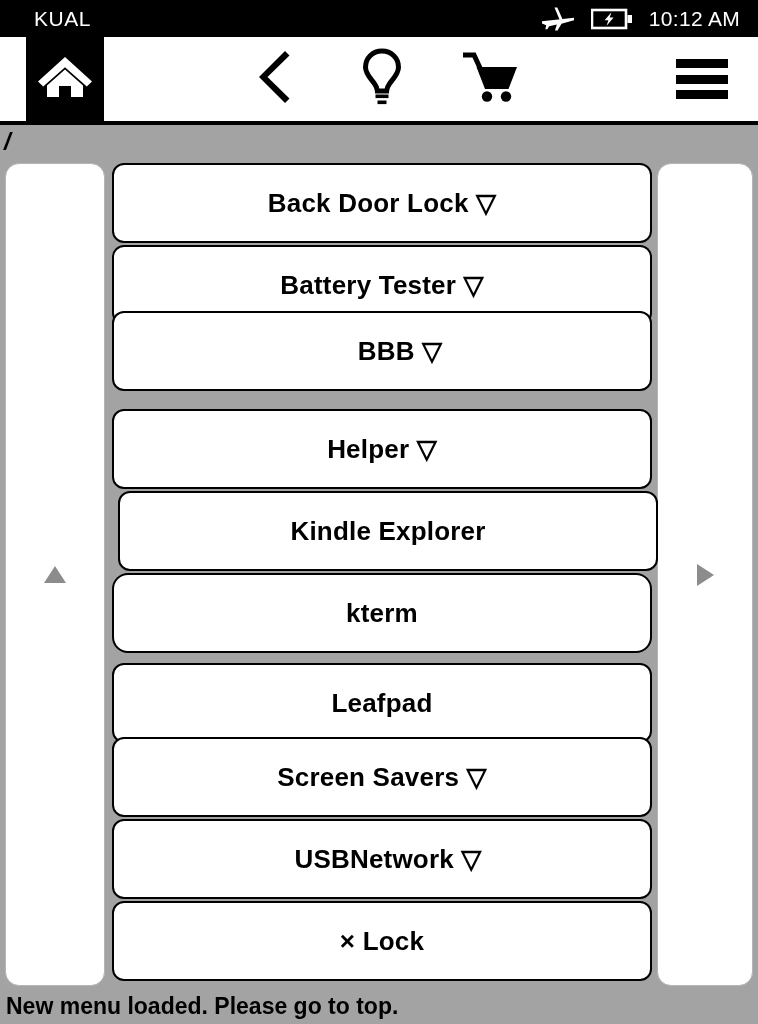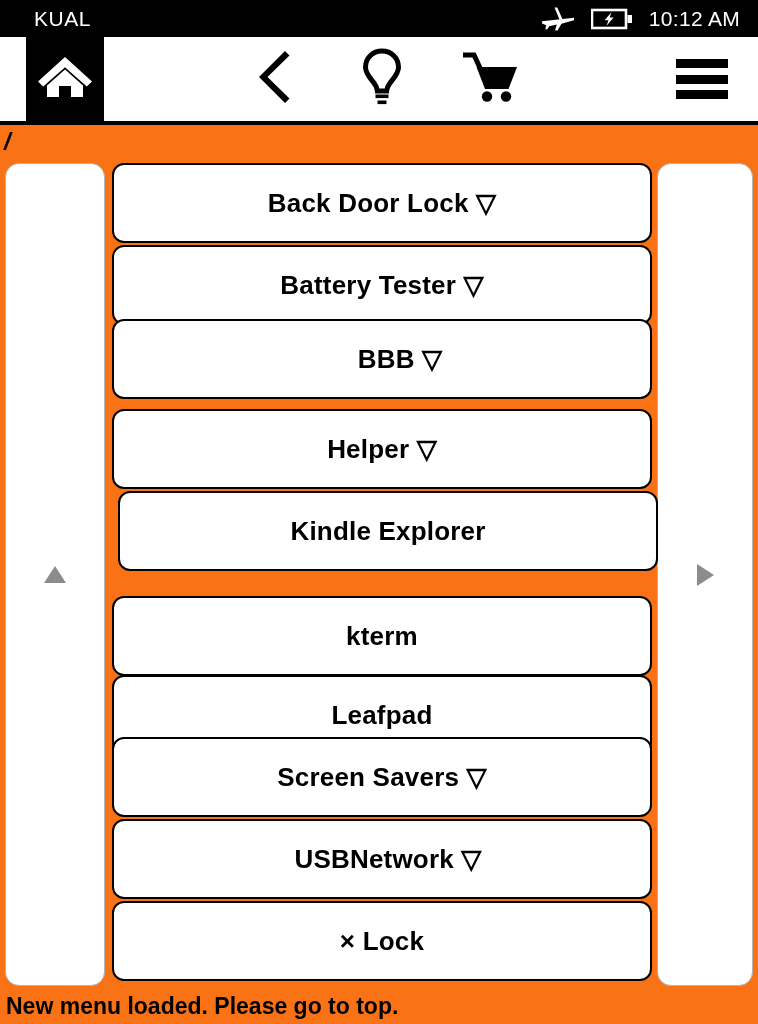--- a/index.html
+++ b/index.html
@@ -14,21 +14,21 @@
     overflow: hidden;
     font-family: "Liberation Sans", sans-serif;
     color: #000000;
     -webkit-font-smoothing: none;
   }
 
   #screen {
     position: relative;
     width: 758px;
     height: 1024px;
-    background: #f97316;
+    background: #a3a3a3;
   }
 
   
   .statusbar {
     position: absolute;
     left: 0; top: 0;
     width: 758px;
     height: 37px;
     background: #000000;
     color: #ffffff;
@@ -279,33 +279,33 @@
       <span class="tri-right"></span>
     </div>
 
     <div class="menu-list" id="menu-list">
         <div class="menu-item" style="top: 82px;">
           <span class="menu-label">Battery Tester ▽</span>
         </div>
         <div class="menu-item" style="top: 0px;">
           <span class="menu-label">Back Door Lock ▽</span>
         </div>
-        <div class="menu-item" style="top: 156px; padding-left: 36px;">
+        <div class="menu-item" style="top: 148px; padding-left: 36px;">
           <span class="menu-label">BBB ▽</span>
         </div>
         <div class="menu-item" style="top: 246px; text-align: right;">
           <span class="menu-label">Helper ▽</span>
         </div>
         <div class="menu-item" style="top: 328px; margin-left: 6px;">
           <span class="menu-label">Kindle Explorer</span>
         </div>
-        <div class="menu-item" style="top: 433px;">
+        <div class="menu-item" style="top: 410px; border-radius: 16px;">
           <span class="menu-label">kterm</span>
         </div>
-        <div class="menu-item" style="top: 512px; align-items: center;">
+        <div class="menu-item" style="top: 500px; align-items: center;">
           <span class="menu-label">Leafpad</span>
         </div>
         <div class="menu-item" style="top: 574px; text-align: center;">
           <span class="menu-label">Screen Savers ▽</span>
         </div>
         <div class="menu-item" style="top: 656px; padding-left: 12px;">
           <span class="menu-label">USBNetwork ▽</span>
         </div>
         <div class="menu-item" style="top: 738px;">
           <span class="menu-label">× Lock</span>

